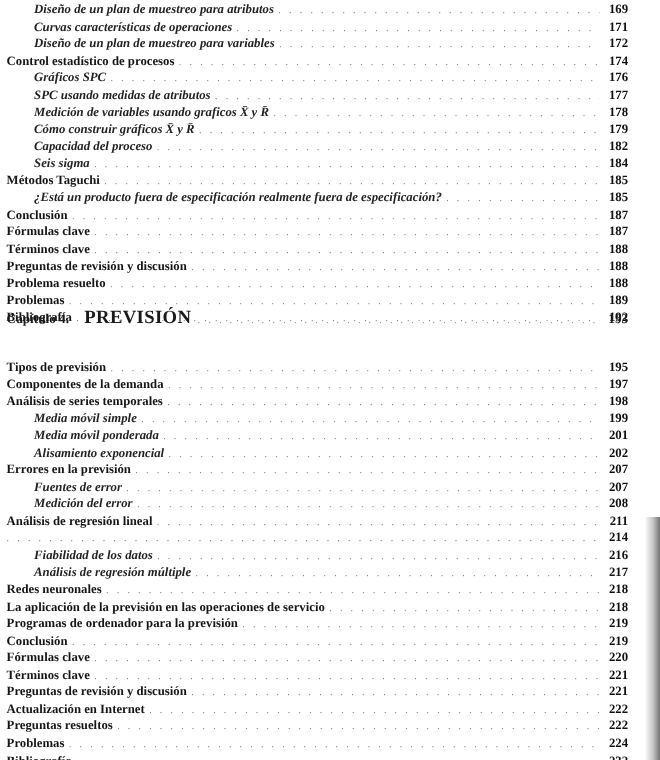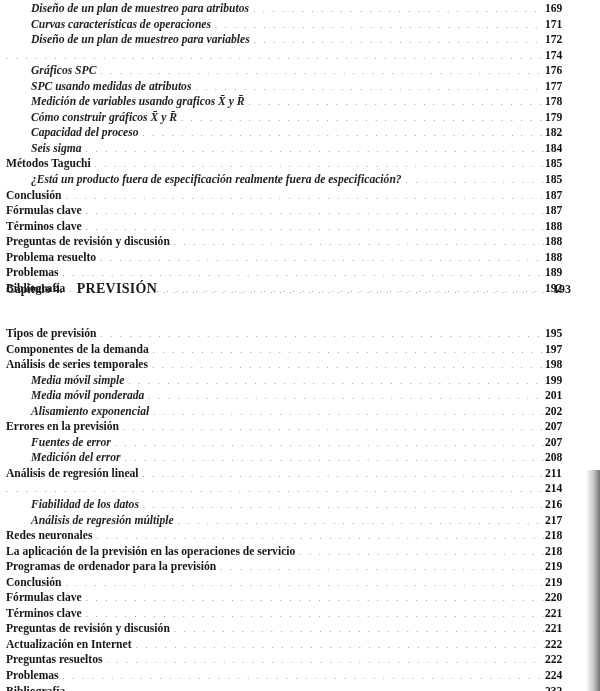--- a/index.html
+++ b/index.html
@@ -24,29 +24,29 @@
     .row.main .t { font-weight: bold; color: #161616; }
     .row .dots {
       flex: 1 1 auto; overflow: hidden;
       color: #777; font-size: 9px; letter-spacing: 2.6px;
       font-weight: normal;
     }
     .row .dots::before {
       content: ". . . . . . . . . . . . . . . . . . . . . . . . . . . . . . . . . . . . . . . . . . . . . . . . . . . . . . . . . . . . . . . . . . . . . . . . . . . . . . . . . . . . . . . . . . . . . . . . . . . . . . . . . . . . . . . . . . . . .";
     }
     .row .p {
-      flex: 0 0 26px; text-align: left; font-weight: bold; color: #111;
+      flex: 0 0 26px; text-align: right; font-weight: bold; color: #111;
     }
     .chapter {
       position: absolute; left: 6px; top: 280px; width: 565px;
       display: flex; align-items: baseline; height: 18px; line-height: 18px;
       font-size: 12px; font-weight: bold; white-space: nowrap;
     }
     .chapter .lbl { padding-right: 14px; }
-    .chapter .name { padding-right: 6px; font-size: 14px; letter-spacing: 0.3px; }
+    .chapter .name { padding-right: 6px; font-size: 17px; letter-spacing: 0.3px; }
     .chapter .dots {
       flex: 1 1 auto; overflow: hidden; color: #777; font-size: 9px;
       letter-spacing: 2.6px; font-weight: normal;
     }
     .chapter .dots::before {
       content: ". . . . . . . . . . . . . . . . . . . . . . . . . . . . . . . . . . . . . . . . . . . . . . . . . . . . . . . . . . . . . . . . . . . . . . . . . . . . . . . . . . . .";
     }
     .chapter .p { flex: 0 0 26px; text-align: right; }
     .spine-shadow {
       position: absolute; right: 0; top: 470px; width: 14px; height: 221px;
@@ -67,20 +67,21 @@
         <span class="t">Curvas características de operaciones</span>
         <span class="dots"></span>
         <span class="p">171</span>
       </div>
       <div class="row sub">
         <span class="t">Diseño de un plan de muestreo para variables</span>
         <span class="dots"></span>
         <span class="p">172</span>
       </div>
       <div class="row main">
+        <span class="t">Control estadístico de procesos</span>
         <span class="dots"></span>
         <span class="p">174</span>
       </div>
       <div class="row sub">
         <span class="t">Gráficos SPC</span>
         <span class="dots"></span>
         <span class="p">176</span>
       </div>
       <div class="row sub">
         <span class="t">SPC usando medidas de atributos</span>

